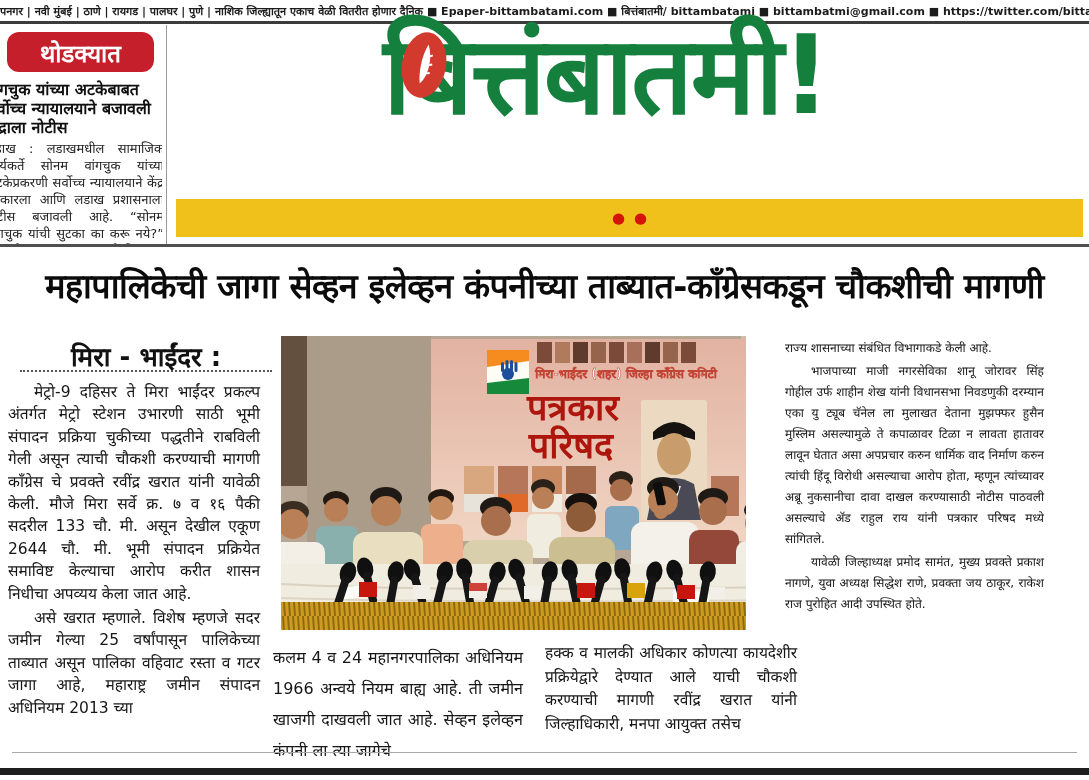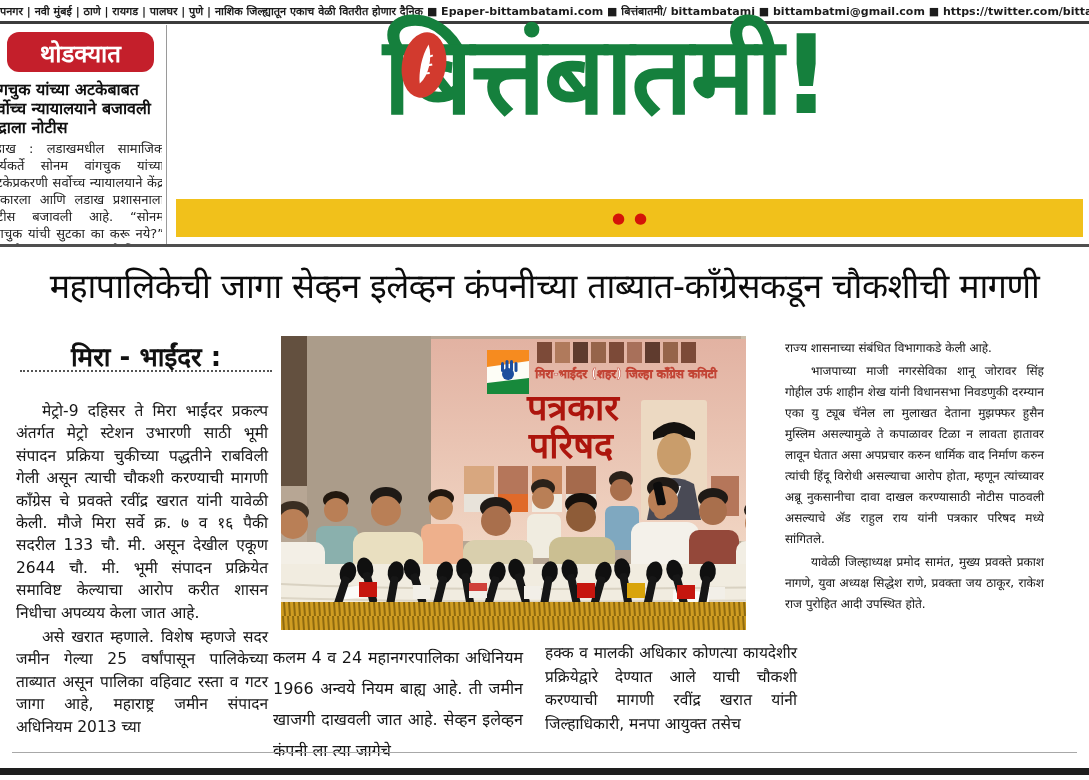--- a/index.html
+++ b/index.html
@@ -32,27 +32,27 @@
 
   
   .dateline{left:176px;top:199px;width:907px;height:38px;background:#f1c11b;
             display:flex;align-items:center;justify-content:center;gap:9px;
             font-size:16px;font-weight:bold;color:#6f1108;white-space:nowrap;}
   .dot{color:#d41408;font-size:15px;}
 
   .rule-top{left:0;top:244px;width:1089px;height:3px;background:#4f4f4f;}
 
   
-  .headline{left:16px;top:262px;width:1057px;font-size:34px;font-weight:400;color:#0b0b0b;
+  .headline{left:16px;top:262px;width:1057px;font-size:34px;font-weight:700;color:#0b0b0b;
             text-align:center;white-space:nowrap;letter-spacing:-0.5px;}
   .byline{left:20px;top:338px;width:252px;text-align:center;font-size:26px;font-weight:bold;color:#111;}
   .dotsep{left:20px;top:370px;width:252px;border-top:2px dotted #555;height:0;}
   .col{text-align:justify;color:#161616;}
   .col p{margin:0 0 2px 0;}
-  .col1{left:16px;top:381px;width:252px;font-size:15.5px;line-height:22.4px;margin-top:19px;}
+  .col1{left:8px;top:381px;width:252px;font-size:15.5px;line-height:22.4px;}
   .col2{left:273px;top:642px;width:250px;font-size:16px;line-height:31px;}
   .col3{left:545px;top:642px;width:252px;font-size:15.5px;line-height:23.5px;}
   .col4{left:785px;top:338px;width:259px;font-size:12px;line-height:21px;}
   .indent{text-indent:26px;}
 
   .photo{left:281px;top:336px;width:465px;height:294px;overflow:hidden;background:#b7a694;}
 
   .rule-bot-thin{left:12px;top:752px;width:1065px;height:1px;background:#a8a8a8;}
   .rule-bot-thick{left:0;top:768px;width:1089px;height:7px;background:#1e1e1e;}
 </style>

